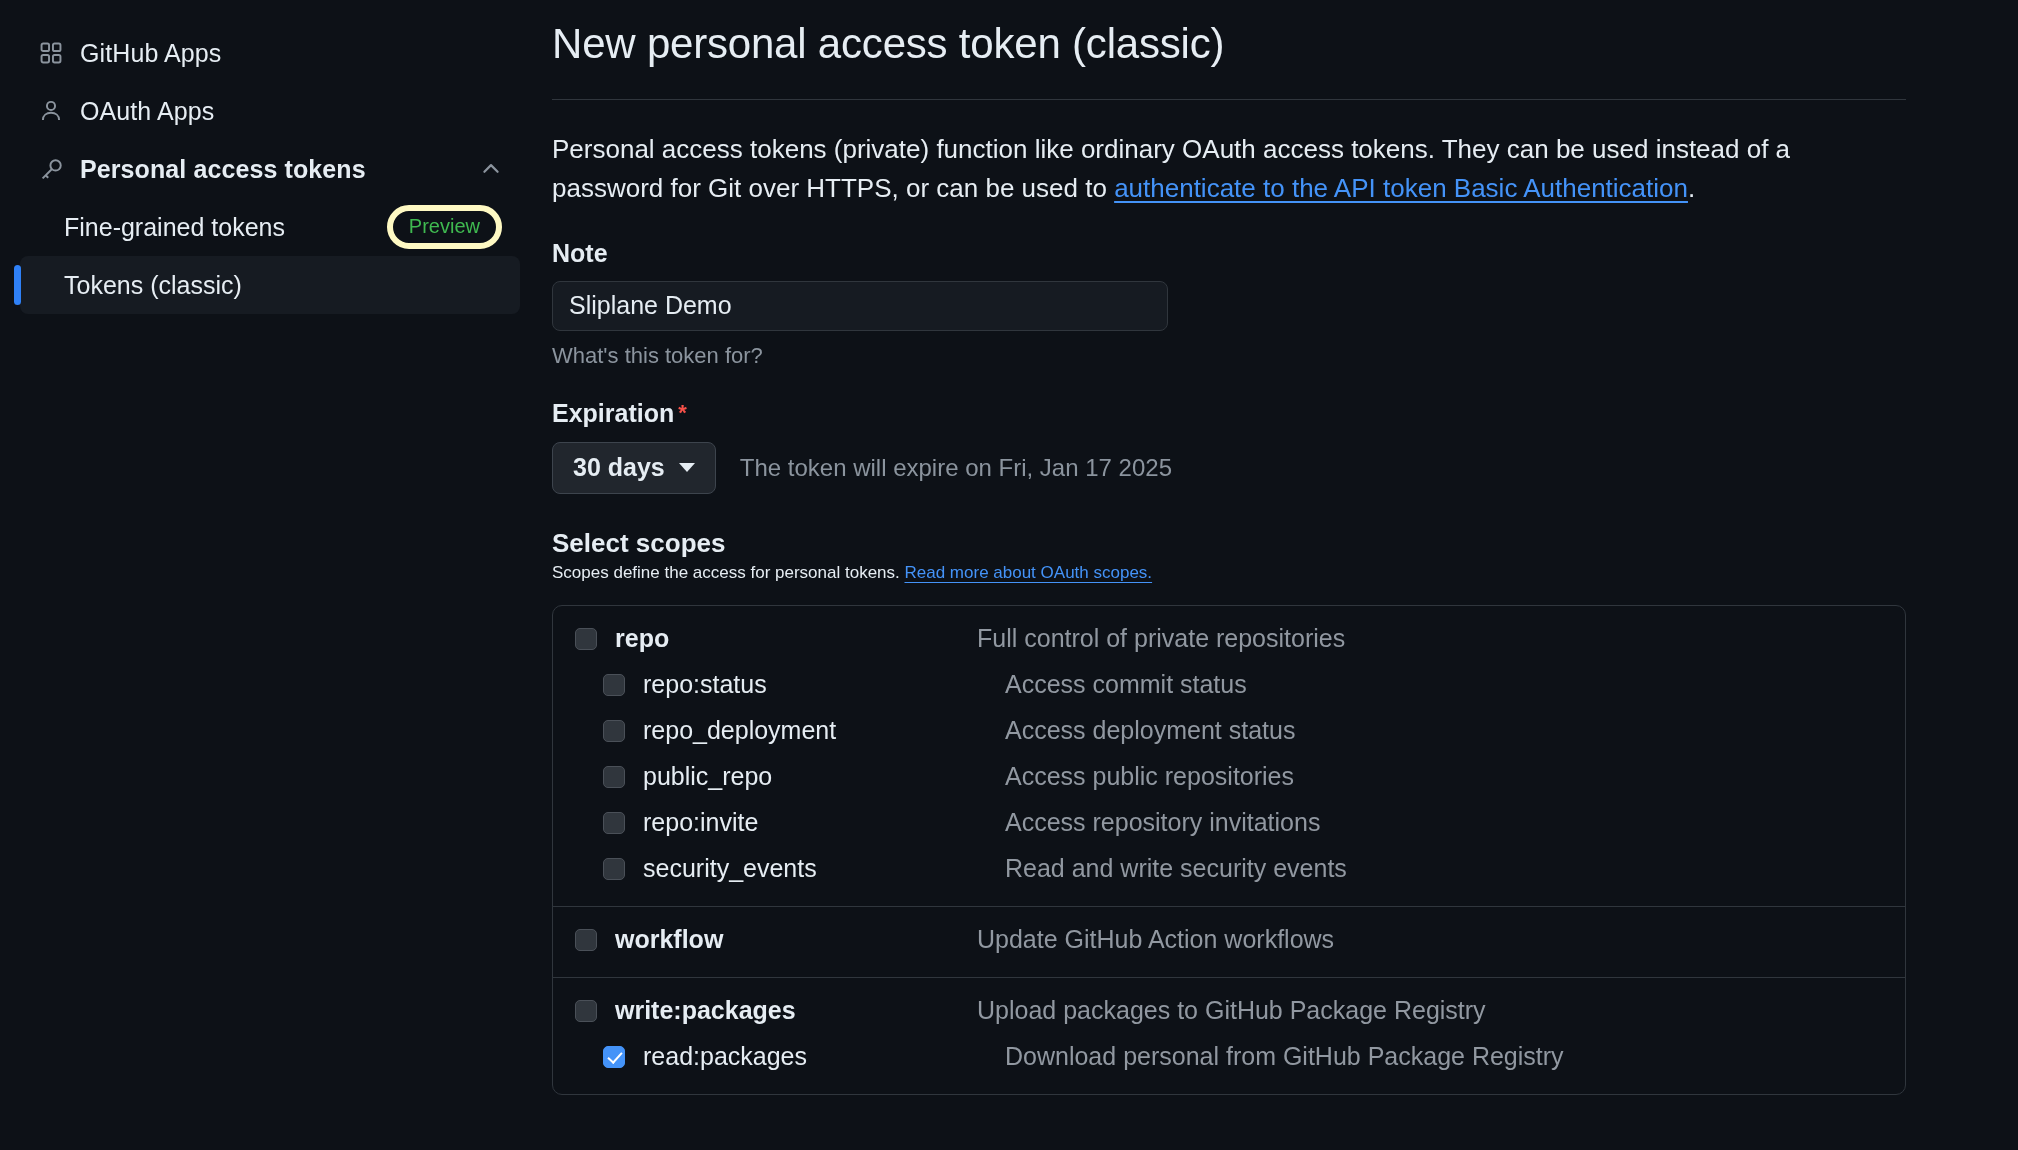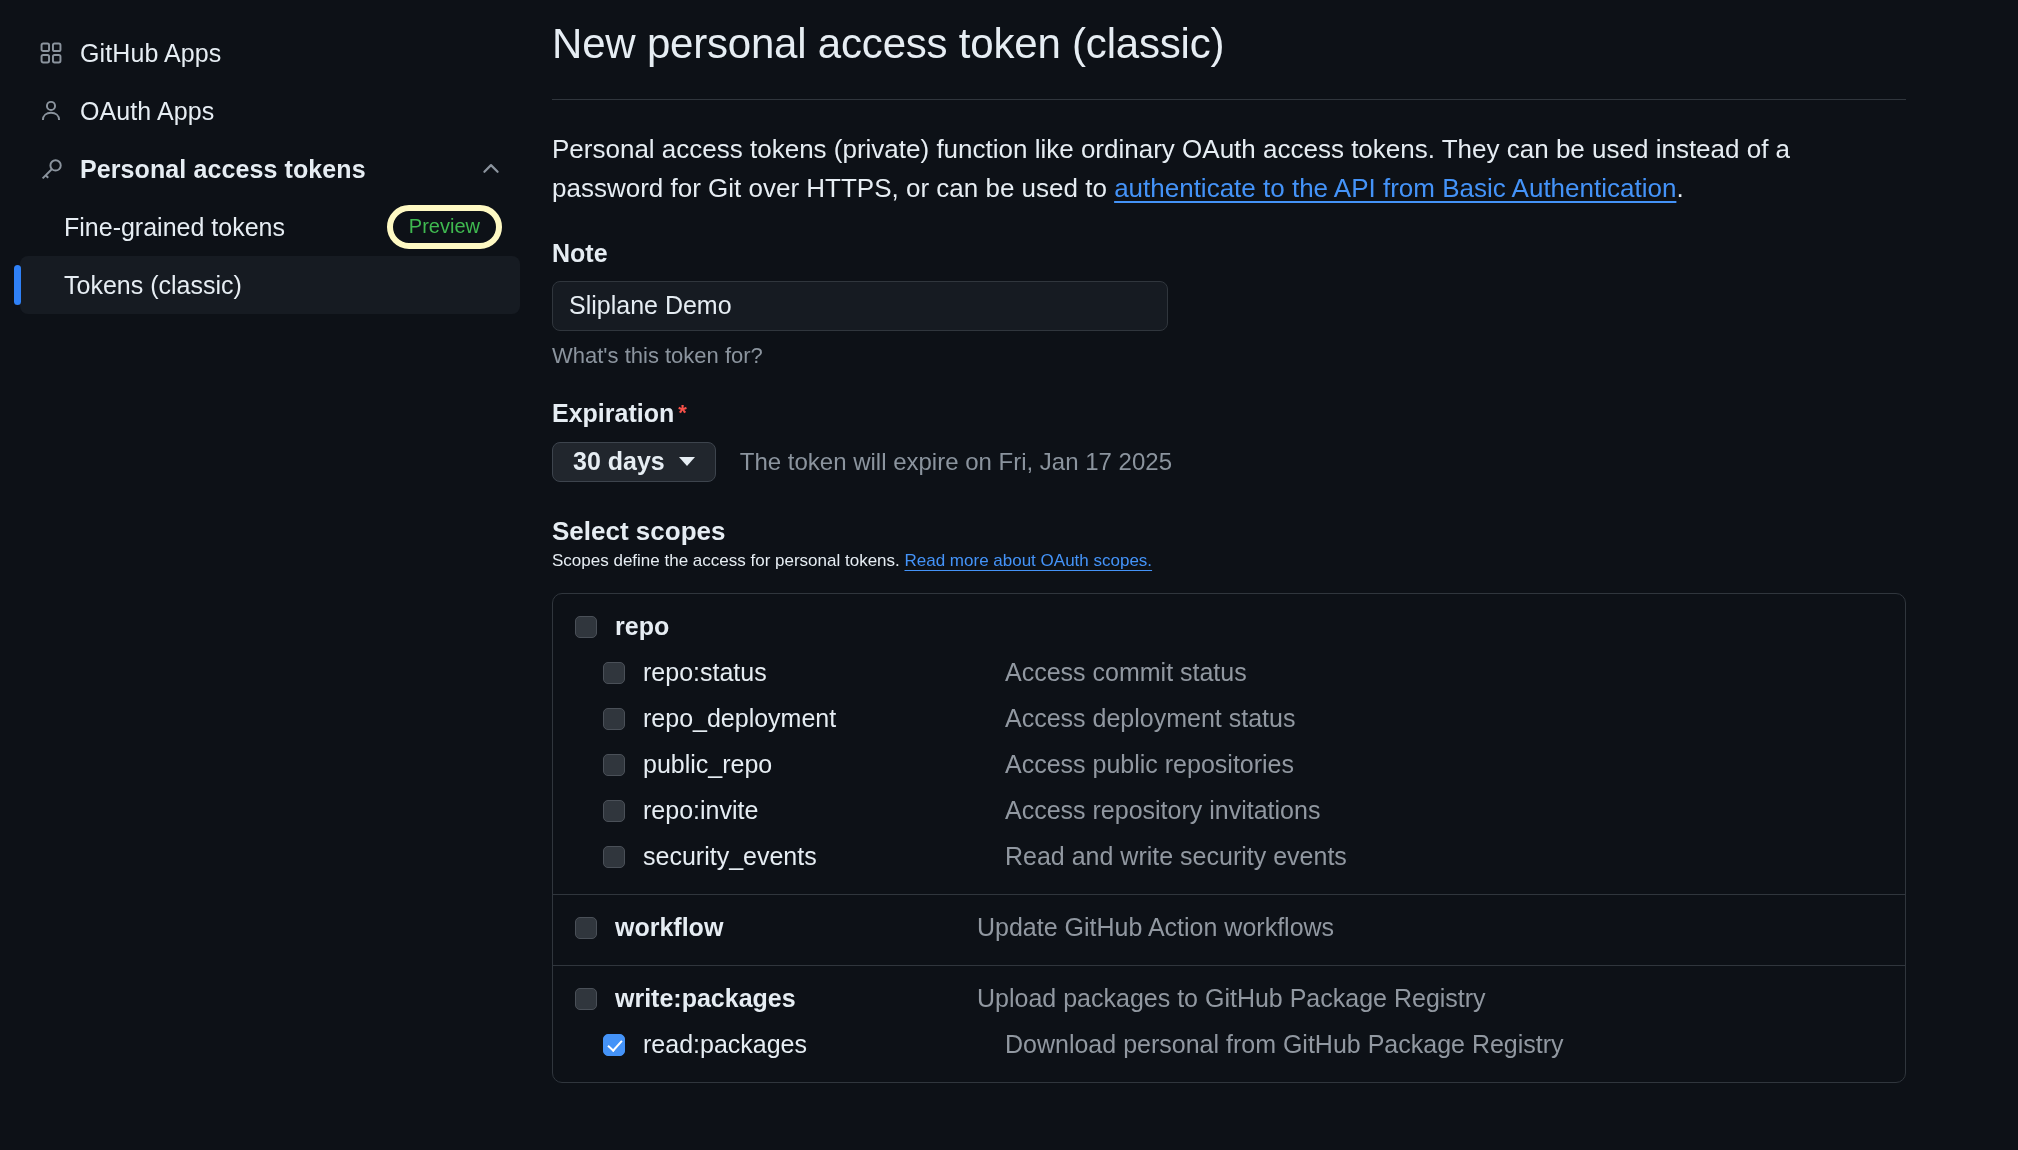--- a/index.html
+++ b/index.html
@@ -166,21 +166,21 @@
     display: inline-flex;
     align-items: center;
     gap: 14px;
     background: #21262d;
     border: 1px solid #3d444d;
     border-radius: 8px;
     color: #e6edf3;
     font-size: 25px;
     font-weight: 700;
     padding: 10px 20px;
-    height: 40px;
+    height: 52px;
     cursor: pointer;
     font-family: inherit;
   }
   .caret {
     width: 0; height: 0;
     border-left: 8px solid transparent;
     border-right: 8px solid transparent;
     border-top: 9px solid #e6edf3;
     display: inline-block;
   }
@@ -313,21 +313,21 @@
       <span class="sub-label">Tokens (classic)</span>
     </div>
 
   </nav>
 
   <main class="main">
 
     <h1 class="page-title">New personal access token (classic)</h1>
     <hr class="title-rule">
 
-    <p class="intro"><span>Personal access tokens (private) function like ordinary OAuth access tokens. They can be used instead of a password for Git over HTTPS, or can be used to </span><a class="link" href="#">authenticate to the API from Basic Authentication</a><span>.</span></p>
+    <p class="intro"><span>Personal access tokens (private) function like ordinary OAuth access tokens. They can be used instead of a password for Git over HTTPS, or can be used to </span><a class="link" href="#">authenticate to the API token Basic Authentication</a><span>.</span></p>
 
     <div class="field-label">Note</div>
     <input class="note-input" type="text" value="Sliplane Demo" style="">
     <div class="hint">What's this token for?</div>
 
     <div class="field-label"><span>Expiration</span><span class="req-star">*</span></div>
 
     <div class="expiry-row">
       <button class="select-btn">
         <span>30 days</span>
@@ -337,20 +337,21 @@
     </div>
 
     <div class="section-title">Select scopes</div>
     <div class="section-sub"><span>Scopes define the access for personal tokens. </span><a class="link" href="#">Read more about OAuth scopes.</a></div>
 
     <div class="scopes-box" id="scopes-box">
         <div class="scope-group">
           <div class="scope-row">
             <span class="cbox"></span>
             <span class="scope-name parent">repo</span>
+            <span class="scope-desc">Full control of private repositories</span>
           </div>
           <div class="scope-row child">
             <span class="cbox"></span>
             <span class="scope-name">repo:status</span>
             <span class="scope-desc">Access commit status</span>
           </div>
           <div class="scope-row child">
             <span class="cbox"></span>
             <span class="scope-name">repo_deployment</span>
             <span class="scope-desc">Access deployment status</span>

